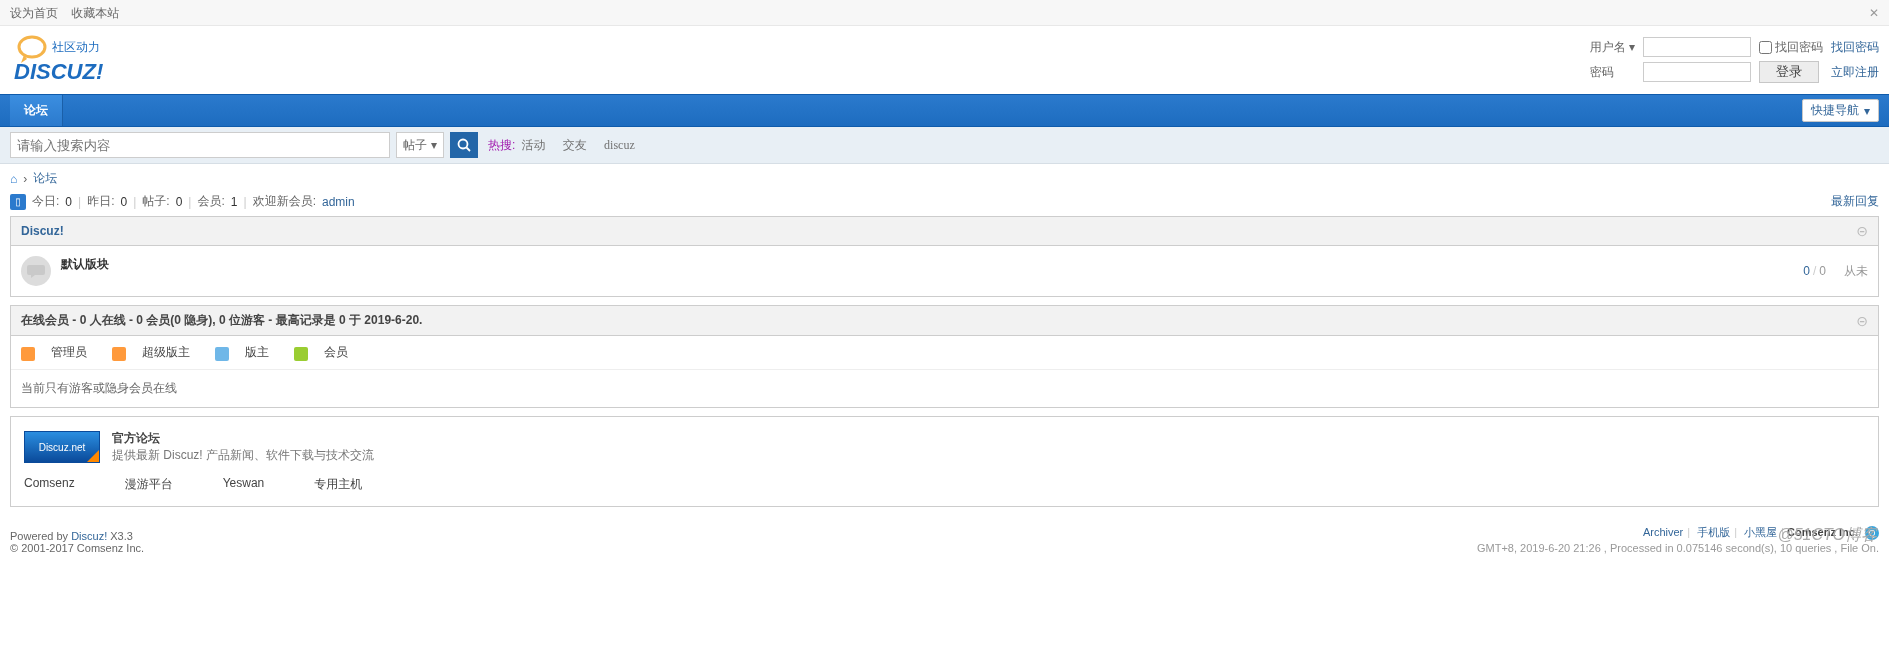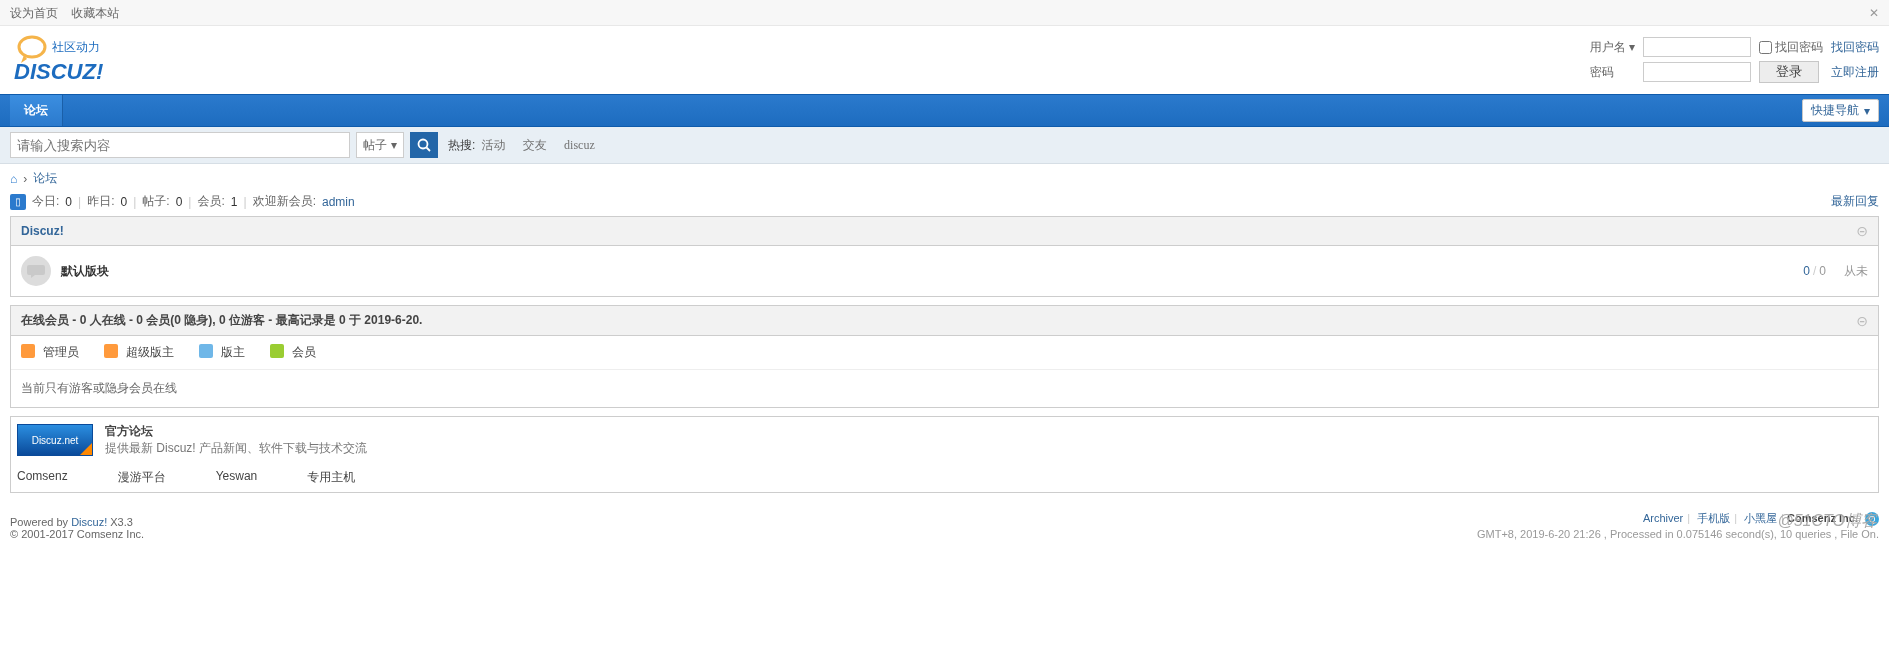--- a/index.html
+++ b/index.html
@@ -22,24 +22,24 @@
 .login-box .login-btn { width: 60px; height: 22px; background: #ededed; border: 1px solid #c7c7c7; cursor: pointer; color: #444; }
 .login-box .link { color: #369; }
 
 
 .nav { height: 33px; background: linear-gradient(#2b7acd, #1d6cbf); border-top: 1px solid #0f5bab; border-bottom: 1px solid #0f5bab; display: flex; align-items: stretch; justify-content: space-between; padding: 0 10px; }
 .nav-tab { display: flex; align-items: center; padding: 0 14px; color: #fff; font-weight: bold; background: linear-gradient(#3b8ee0, #2b7acd); border-right: 1px solid #1a5fa8; }
 .quick-nav { align-self: center; background: #fff; color: #369; padding: 2px 8px; border: 1px solid #c7c7c7; border-radius: 2px; display: flex; align-items: center; gap: 5px; cursor: pointer; }
 
 
 .searchbar { background: #e8eff5; border-bottom: 1px solid #d6dee5; padding: 5px 10px; display: flex; align-items: center; gap: 6px; }
-.search-input { width: 340px; height: 26px; border: 1px solid #cdcdcd; padding: 0 6px; color: #bbb; background: #fff; }
+.search-input { width: 380px; height: 26px; border: 1px solid #cdcdcd; padding: 0 6px; color: #bbb; background: #fff; }
 .search-type { height: 26px; border: 1px solid #cdcdcd; background: #fff; padding: 0 6px; display: flex; align-items: center; gap: 4px; color: #666; cursor: pointer; }
 .search-btn { width: 28px; height: 26px; background: #2366a8; color: #fff; display: flex; align-items: center; justify-content: center; border: none; cursor: pointer; }
-.hot-label { color: #404040; margin-left: 4px; }
+.hot-label { color: #a21caf; margin-left: 4px; }
 .hot-links a { color: #737373; margin-right: 14px; font-family: Liberation Serif, serif; }
 
 
 .crumb { padding: 6px 10px; display: flex; align-items: center; gap: 6px; color: #666; }
 .crumb .home-icon { color: #2b7acd; }
 .crumb a { color: #369; }
 
 
 .stats-wrap { padding: 0 10px 6px; display: flex; justify-content: space-between; align-items: center; }
 .stats { display: flex; align-items: center; gap: 6px; color: #666; }
@@ -48,40 +48,40 @@
 .stats .chart-icon { width: 16px; height: 16px; background: #2b7acd; color: #fff; display: inline-flex; align-items: center; justify-content: center; font-size: 10px; border-radius: 2px; }
 .stats a.newmember { color: #369; }
 .latest-reply { color: #369; }
 
 
 .block { margin: 0 10px 8px; border: 1px solid #cdcdcd; }
 .block-hd { background: #f2f2f2; border-bottom: 1px solid #cdcdcd; padding: 6px 10px; display: flex; justify-content: space-between; align-items: center; }
 .block-hd a { color: #369; font-weight: bold; }
 .collapse { color: #bbb; cursor: pointer; font-size: 14px; }
 .forum-row { display: flex; align-items: center; justify-content: space-between; padding: 10px; }
-.forum-left { display: flex; align-items: center; gap: 10px; }
+.forum-left { display: flex; align-items: flex-start; gap: 10px; }
 .forum-icon { width: 30px; height: 30px; border-radius: 50%; background: #dcdcdc; display: flex; align-items: center; justify-content: center; }
 .forum-name { font-weight: bold; }
 .forum-right { color: #999; display: flex; align-items: center; gap: 18px; }
 .forum-right .counts .c1 { color: #369; }
 .forum-right .counts .slash { color: #ccc; margin: 0 3px; }
 
 
 .online-hd-text { font-weight: bold; }
 .online-roles { padding: 8px 10px; display: flex; gap: 25px; align-items: center; border-bottom: 1px solid #eee; }
-.role { display: flex; align-items: flex-start; gap: 8px; font-family: Liberation Serif, serif; }
+.role { display: flex; align-items: flex-end; gap: 16px; font-family: Liberation Serif, serif; }
 .role .sq { width: 14px; height: 14px; border-radius: 2px; display: inline-block; }
 .sq.admin { background: #ff9a3c; }
 .sq.smod { background: #ff9a3c; }
 .sq.mod { background: #6fb7e8; }
 .sq.member { background: #9acd32; }
 .online-msg { padding: 10px; color: #666; }
 
 
-.official { margin: 0 10px 8px; border: 1px solid #cdcdcd; padding: 6px; }
+.official { margin: 0 10px 8px; border: 1px solid #cdcdcd; padding: 13px; }
 .official-top { display: flex; align-items: center; gap: 12px; margin-bottom: 12px; }
 .official-img { width: 76px; height: 32px; background: linear-gradient(#2b8ee0, #0a4a9a); color: #fff; font-size: 10px; display: flex; align-items: center; justify-content: center; border: 1px solid #0a4a9a; position: relative; }
 .official-img::after { content: ""; position: absolute; bottom: 0; right: 0; border: 6px solid transparent; border-right-color: #ff8800; border-bottom-color: #ff8800; }
 .official-title { font-weight: bold; }
 .official-desc { color: #777; }
 .official-links { display: flex; gap: 50px; }
 .official-links a { color: #444; text-align: right; }
 
 
 .footer { padding: 10px; display: flex; justify-content: space-between; align-items: flex-end; font-size: 11px; color: #666; }

